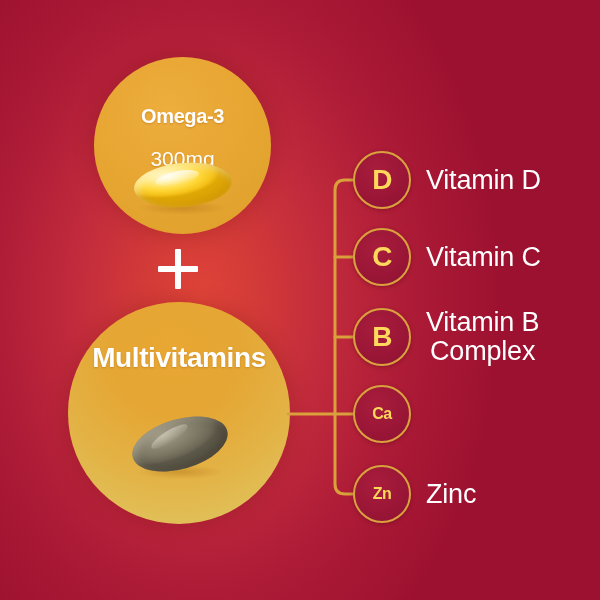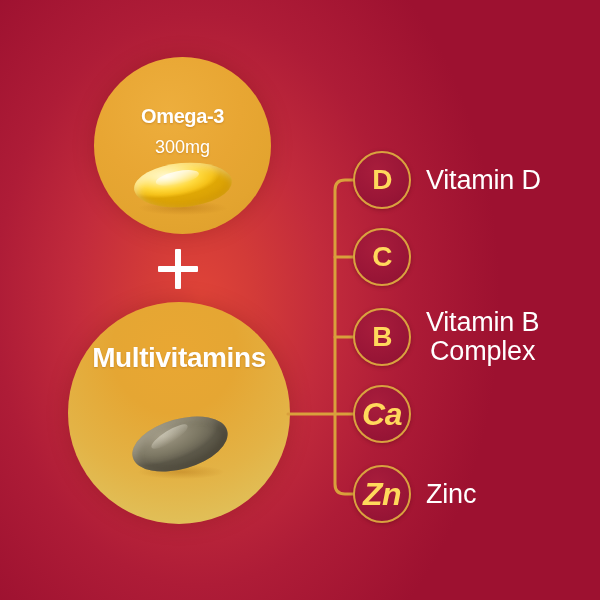--- a/index.html
+++ b/index.html
@@ -44,21 +44,21 @@
 
   .circle-title {
     color:#ffffff;
     font-weight:bold;
     letter-spacing:-0.4px;
     text-shadow:0 1px 2px rgba(150,80,0,0.35);
     white-space:nowrap;
   }
   #omega-title { font-size:20px; margin-top:48px; }
   #omega-dose {
-    color:#ffffff; font-size:18px; margin-top:9px;
+    color:#ffffff; font-size:21px; margin-top:19px;
     text-shadow:0 1px 2px rgba(150,80,0,0.3);
   }
   #multi-title { font-size:28px; margin-top:40px; }
 
   
   .pill-wrap { position:absolute; }
   #omega-pill-wrap { left:34px; top:104px; width:110px; height:52px; }
   #multi-pill-wrap { left:59px; top:113px; width:108px; height:62px; }
 
   .pill-shadow {
@@ -121,21 +121,21 @@
     border-radius:50%;
     background:radial-gradient(circle at 40% 32%, #a81d3c 0%, #9b1637 55%, #8d1132 100%);
     border:2.5px solid #d9a23f;
     display:flex; align-items:center; justify-content:center;
     color:#ffd95c;
     font-weight:bold;
     font-size:28px;
     letter-spacing:-0.5px;
     box-shadow:0 1px 4px rgba(70,0,15,0.35);
   }
-  .badge.small-label { font-size:32px;font-style:italic; }
+  .badge.small-label { font-size:16px; }
   .nutrient-label {
     margin-left:15px;
     color:#ffffff;
     font-size:27px;
     line-height:1.07;
     white-space:pre-line;
     letter-spacing:-0.2px;
     text-align:center;
   }
 </style>
@@ -178,20 +178,21 @@
     <path d="M 288 414 L 355 414" fill="none" stroke="#d9a03c" stroke-width="3" stroke-linecap="round"></path>
   </svg>
 
   <div class="nutrient-row" style="top:151px;">
     <div class="badge">D</div>
     <div class="nutrient-label">Vitamin D</div>
   </div>
 
   <div class="nutrient-row" style="top:228px;">
     <div class="badge">C</div>
+    <div class="nutrient-label">Vitamin C</div>
   </div>
 
   <div class="nutrient-row" style="top:308px;">
     <div class="badge">B</div>
     <div class="nutrient-label">Vitamin B
 Complex</div>
   </div>
 
   <div class="nutrient-row" style="top:385px;">
     <div class="badge small-label">Ca</div>

